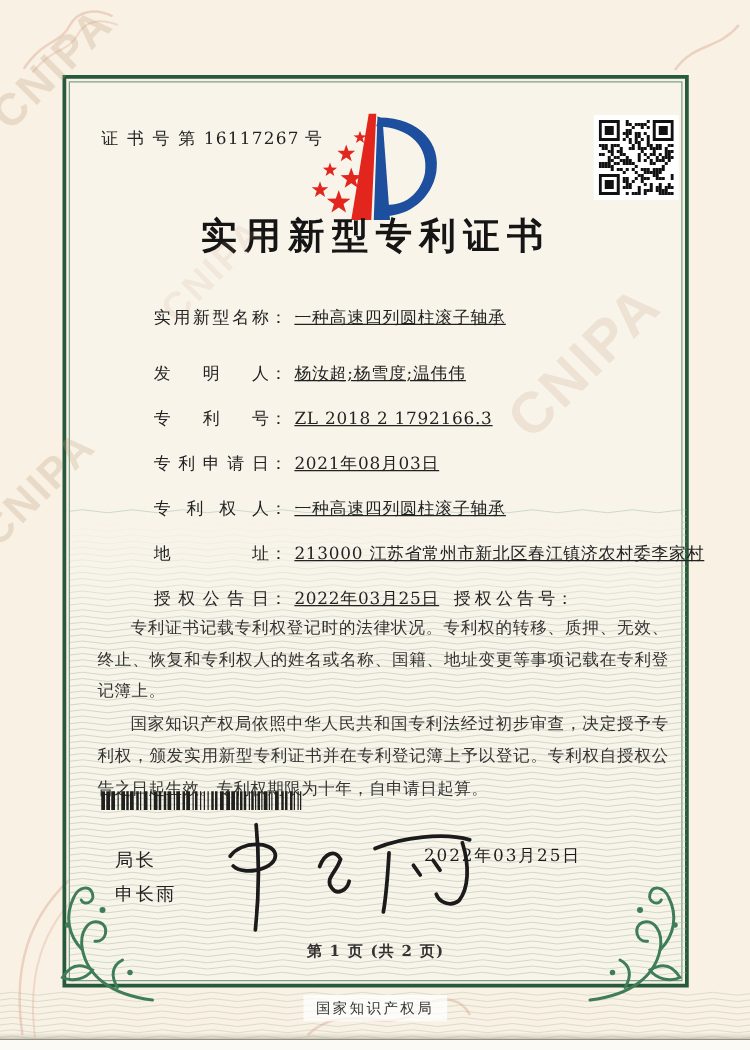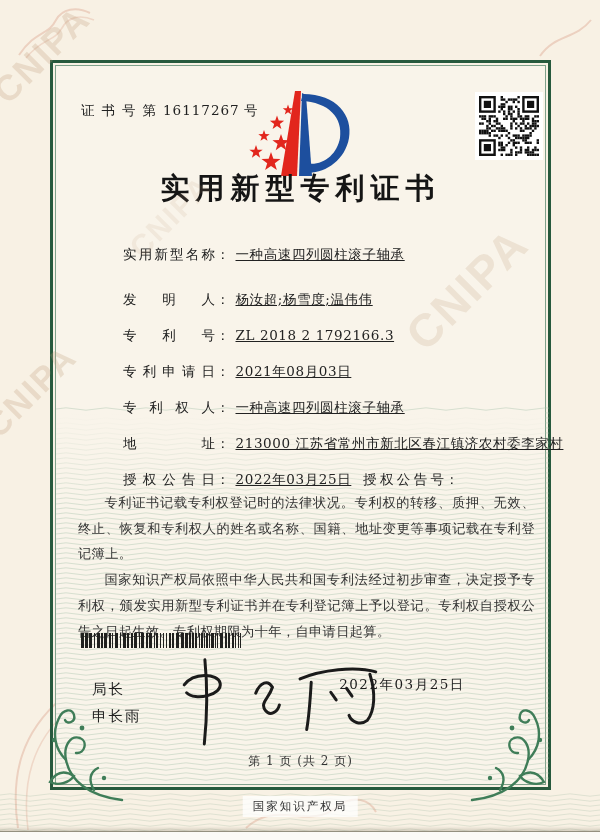--- a/index.html
+++ b/index.html
@@ -59,21 +59,21 @@
             line-height:27px; letter-spacing:2px;
             font-family:"DejaVu Sans","Liberation Sans",sans-serif; }
 
   .signature { position:absolute; left:105px; top:584px; transform:rotate(-3deg); }
 
   .seal { position:absolute; left:303px; top:550px; opacity:.92; }
   .seal-date { position:absolute; left:312px; top:676px; width:180px; text-align:center;
                font-size:13.5px; color:#1c1c1c; letter-spacing:1.5px; z-index:6; }
 
   .page-info { position:absolute; left:0; bottom:14px; width:100%; text-align:center;
-               font-size:12px; color:#333; letter-spacing:1px; }
+               font-size:12px; color:#333; letter-spacing:1px;font-weight:bold; }
 
   .footer-note { position:absolute; left:50%; top:796px; transform:translateX(-50%);
                  font-size:11.5px; color:#333; letter-spacing:2px; z-index:4;
                  background:rgba(255,255,255,.75); padding:3px 10px; }
 
   .flourish { position:absolute; z-index:5; }
   .flourish.bl { left:24px; top:698px; }
   .flourish.br { left:468px; top:698px; transform:scaleX(-1); }
 
   .pink { position:absolute; z-index:0; opacity:.55; }

